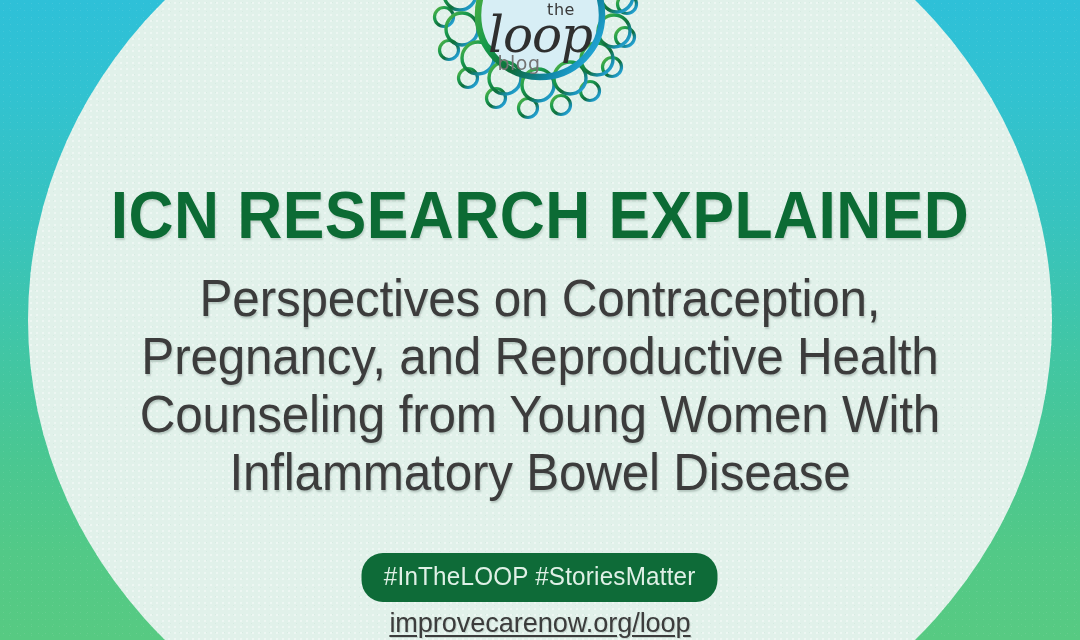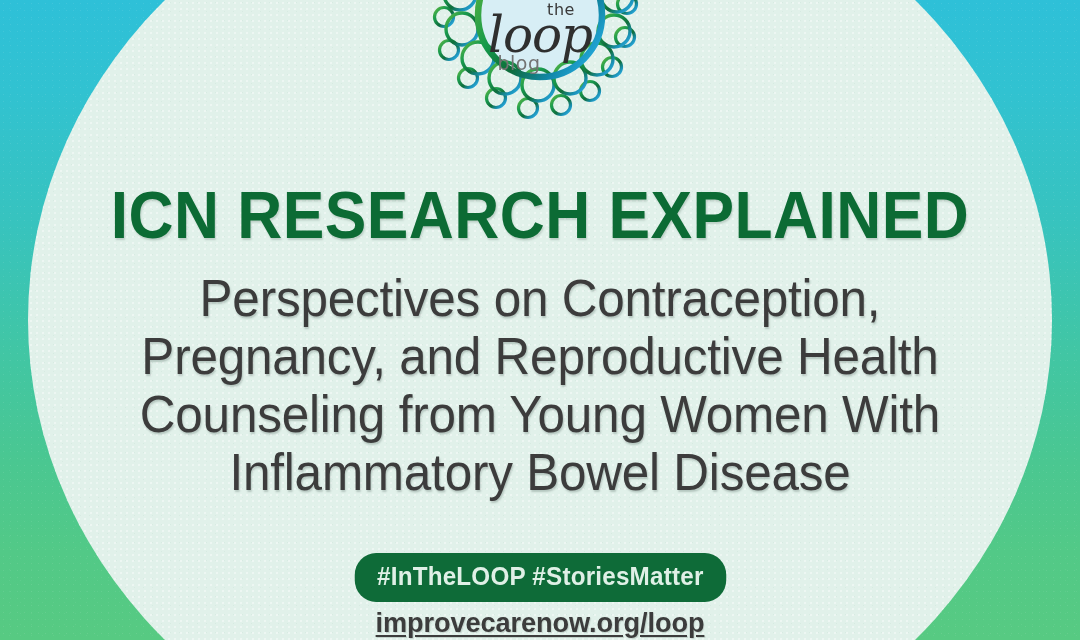--- a/index.html
+++ b/index.html
@@ -144,21 +144,20 @@
     transform: scaleX(.95);
     text-shadow: 1px 2px 2px rgba(80,100,92,.30);
   }
 
   
   .footer {
     position: absolute;
     left: 0; right: 0;
     bottom: 2px;
     text-align: center;
-    font-weight: bold;
   }
   .badge {
     display: inline-block;
     background: #0e6b38;
     color: #dff0e6;
     font-family: "Liberation Sans Narrow", "Liberation Sans", sans-serif;
     font-size: 25px;
     line-height: 1;
     padding: 11px 23px 13px;
     border-radius: 22px;

